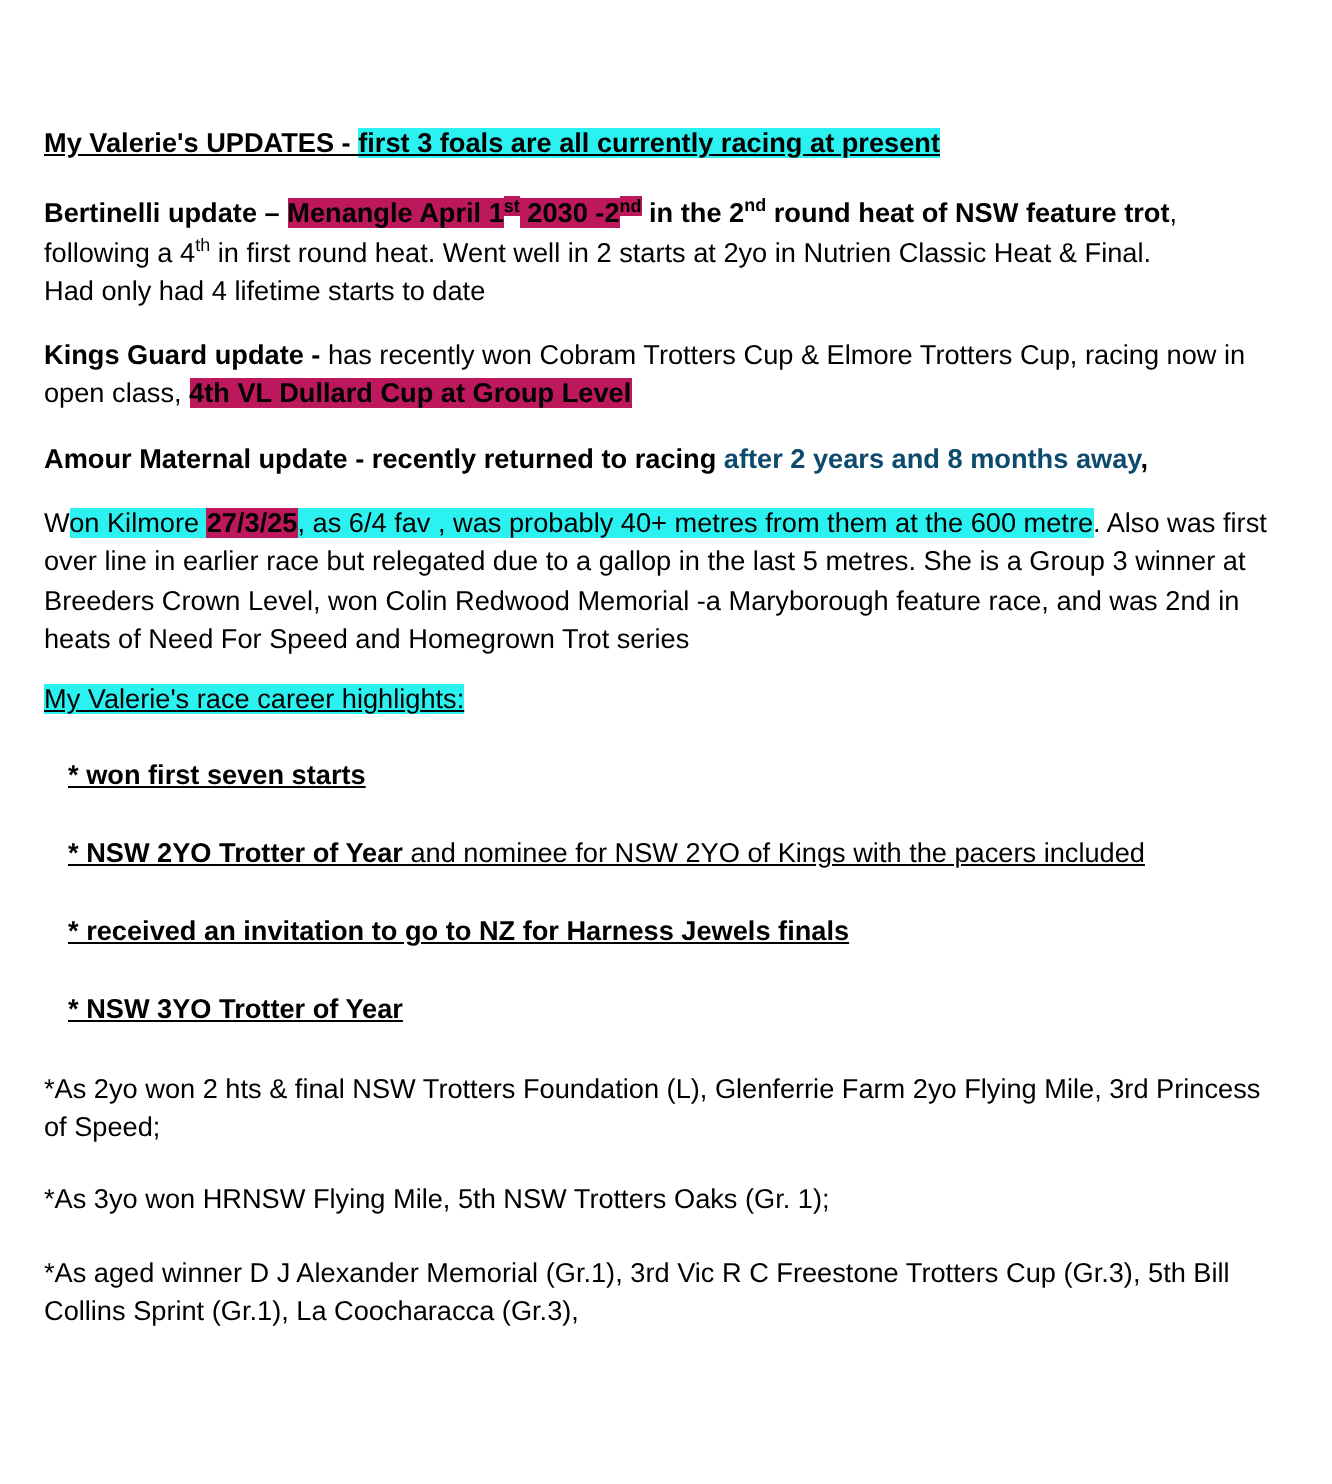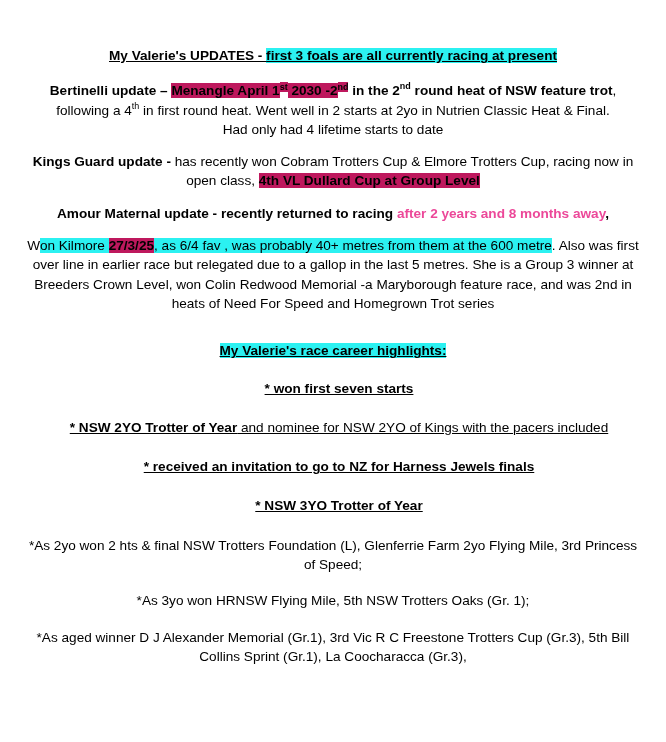--- a/index.html
+++ b/index.html
@@ -10,56 +10,55 @@
   body {
     width: 666px;
     height: 742px;
     font-family: "Liberation Sans", sans-serif;
     color: #000000;
     font-size: 13.6px;
     line-height: 1.42;
     overflow: hidden;
   }
   .page {
-    padding: 46px 22px 0 22px;
+    padding: 62px 22px 0 22px;
     box-sizing: border-box;
-    text-align: center;
   }
   .para {
     margin: 0 0 13px 0;
   }
   .b { font-weight: bold; }
   .u { text-decoration: underline; }
   .hl-cyan { background: #2bf1f1; }
   .hl-yellow { background: #be185d; }
-  .red { color: #ec4899; }
+  .red { color: #0c4a6e; }
   sup {
     font-size: 0.66em;
     vertical-align: super;
     line-height: 0;
   }
   .heading-line {
     margin: 0 0 16px 0;
     font-weight: bold;
   }
   .section-title {
     margin: 0 0 18px 0;
-    font-weight: bold;
+    font-weight: normal;
   }
   .bullet {
     margin: 0 0 20px 12px;
     font-weight: bold;
     text-decoration: underline;
   }
   .bullet .norm { font-weight: normal; }
   .plain {
     margin: 0 0 17px 0;
     font-weight: normal;
   }
-  .gap-big { margin-bottom: 28px; }
+  .gap-big { margin-bottom: 11px; }
 </style>
 </head>
 <body>
 
 <div class="page">
 
   <div class="heading-line">
     <span class="u">My Valerie's UPDATES - </span><span class="hl-cyan u">first 3 foals are all currently racing at present</span>
   </div>
 

